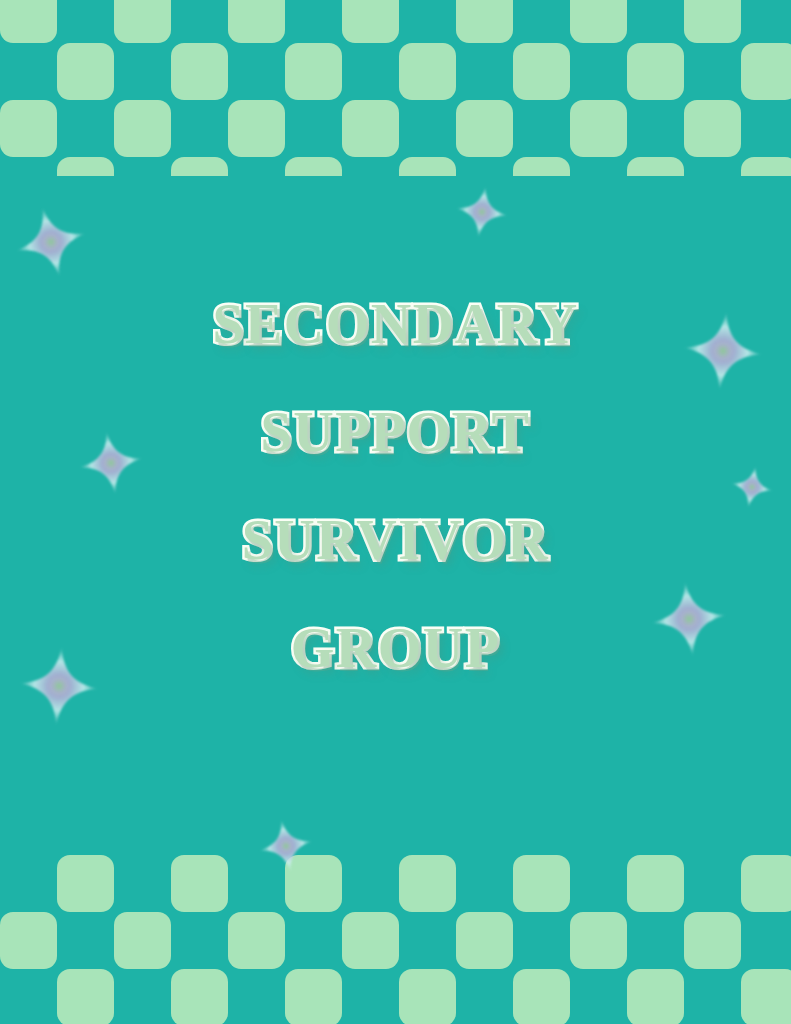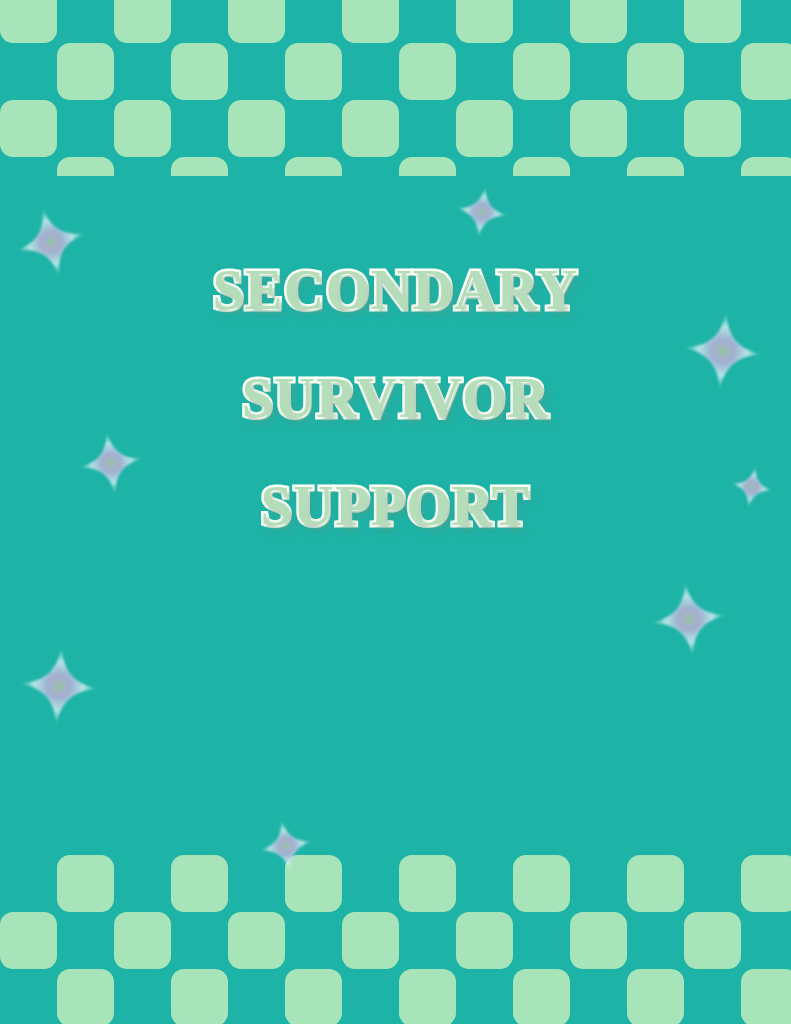--- a/index.html
+++ b/index.html
@@ -61,21 +61,21 @@
 
   
   #content {
     position:absolute;
     left:0;
     top:0;
     width:791px;
     height:728px;
     z-index:3;
     display:flex;
-    flex-direction:column;
+    flex-direction:row;
     align-items:center;
   }
 
   #headline {
     margin-top:228px;
     width:791px;
     text-align:center;
   }
 
   .head-line {
@@ -322,22 +322,23 @@
           <path d="M50 2 C54 32 68 46 98 50 C68 54 54 68 50 98 C46 68 32 54 2 50 C32 46 46 32 50 2 Z" fill="url(#spg7)"></path>
           <circle cx="50" cy="50" r="17" fill="url(#spc7)"></circle>
         </svg>
       </div>
     </div>
 
   <div id="content">
 
     <div id="headline">
       <div class="head-line">Secondary</div>
+      <div class="head-line">Support</div>
       <div class="head-line">Survivor</div>
-      <div class="head-line">Support</div>
+      <div class="head-line">Group</div>
     </div>
 
 
   </div>
 
   <div class="checker-band" id="checker-bottom" style="top: 855px; height: 175px;">
       <div class="checker-row">
         <div class="checker-cell" style="left: 57px; width: 57px; height: 57px; border-radius: 13px; background: rgb(168, 228, 185);"></div>
         <div class="checker-cell" style="left: 171px; width: 57px; height: 57px; border-radius: 13px; background: rgb(168, 228, 185);"></div>
         <div class="checker-cell" style="left: 285px; width: 57px; height: 57px; border-radius: 13px; background: rgb(168, 228, 185);"></div>

